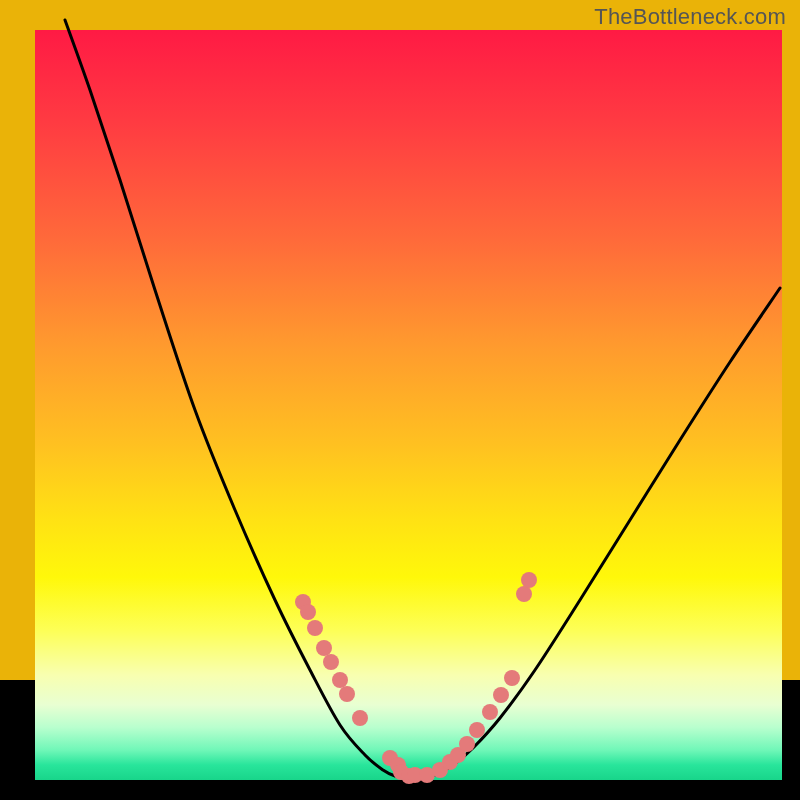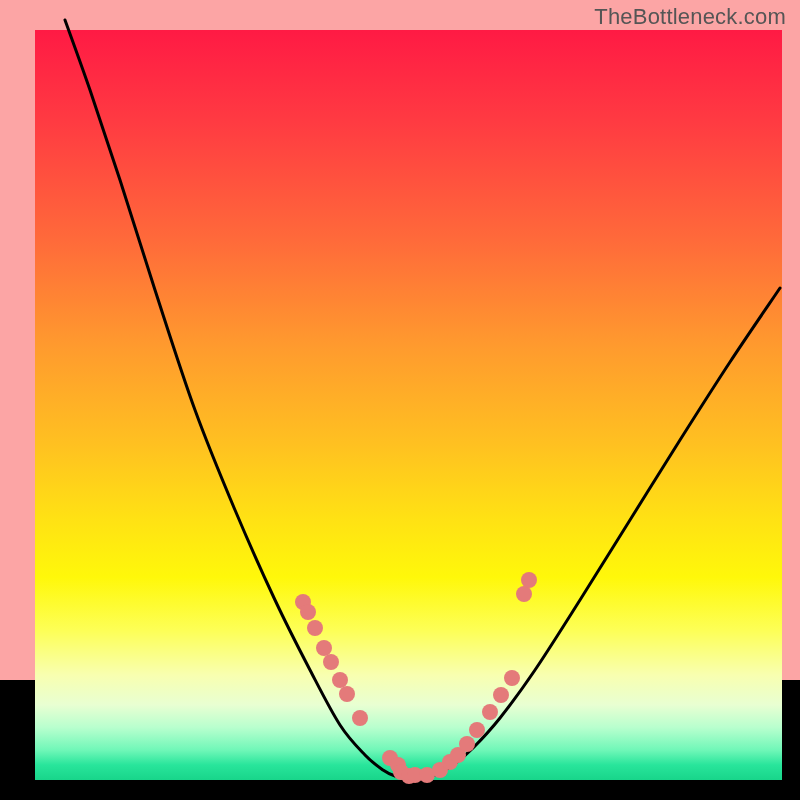--- a/index.html
+++ b/index.html
@@ -10,21 +10,21 @@
     background: #000;
     overflow: hidden;
     font-family: Arial, Helvetica, sans-serif;
   }
   .frame {
     position: absolute;
     left: 0;
     top: 0;
     width: 800px;
     height: 680px;
-    background: #fca5a5;
+    background: #eab308;
     text-decoration: underline;
   }
   .plot {
     position: absolute;
     left: 35px;
     top: 30px;
     width: 747px;
     height: 750px;
     
     background: linear-gradient(

